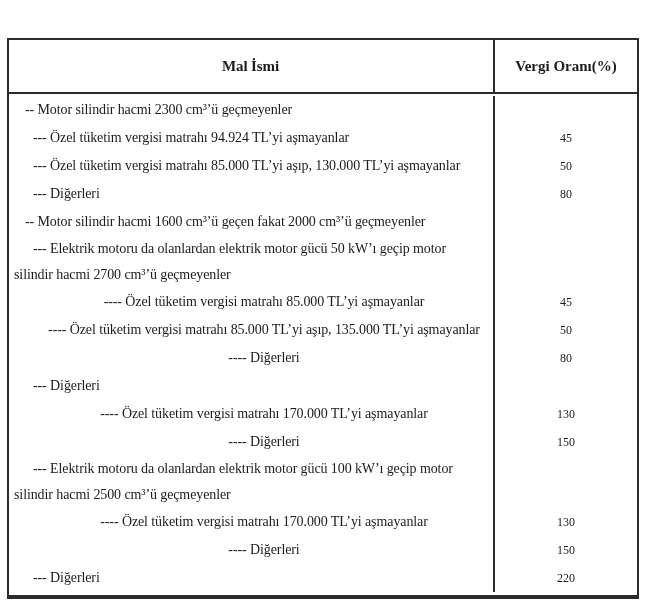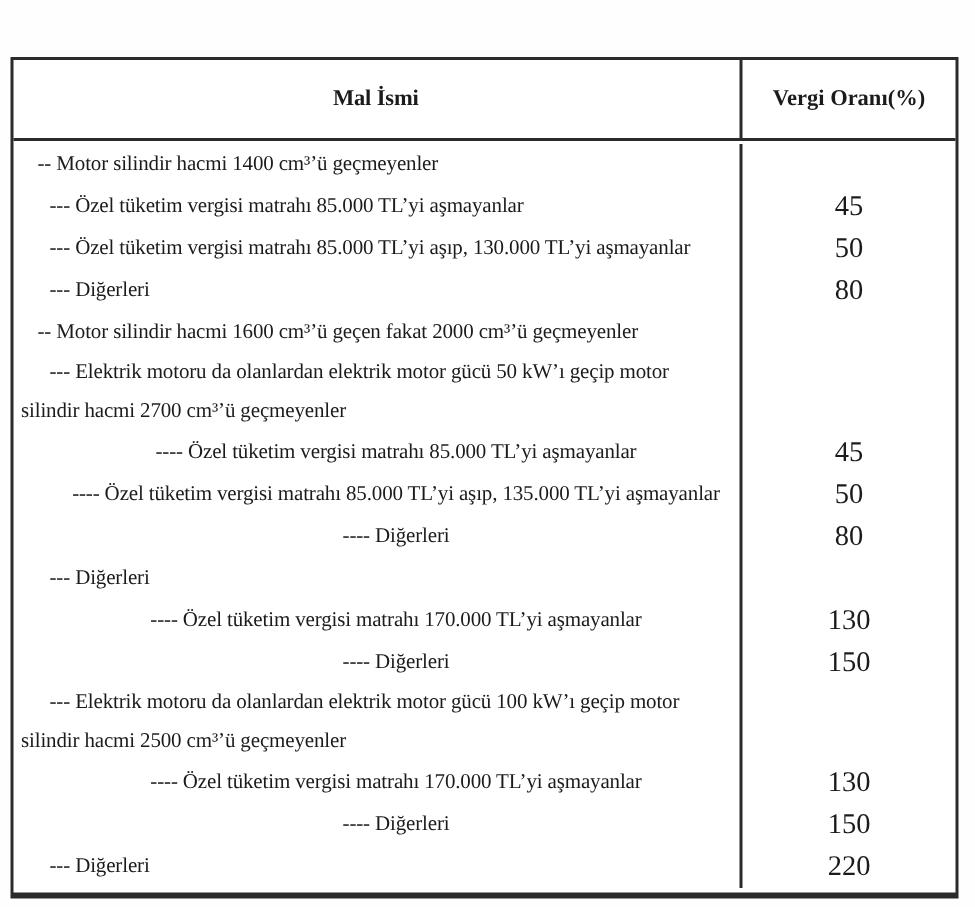--- a/index.html
+++ b/index.html
@@ -81,45 +81,45 @@
   }
   .row {
     display: flex;
     min-height: 28px;
   }
   .row .c1 {
     display: block;
     align-self: center;
   }
   .row .c2 {
-    font-size: 19px;
+    font-size: 12px;
   }
   .lvl2 { text-indent: 11px; }
   .lvl3 { text-indent: 19px; }
   .lvl4 { text-indent: 27px; text-align: center; }
 </style>
 </head>
 <body style="--ink: #1b1b1b; --line: #2b2b2b;">
 
 <div class="scan-page">
   <div class="tax-table">
     <div class="thead">
       <div class="cell c1">Mal İsmi</div>
       <div class="cell c2">
         <div>Vergi Oranı</div>
         <div>(%)</div>
       </div>
     </div>
     <div class="tbody" id="rows">
         <div class="row">
-          <div class="cell c1 lvl2">-- Motor silindir hacmi 1400 cm³’ü geçmeyenler</div>
+          <div class="cell c1 lvl2">-- Motor silindir hacmi 2300 cm³’ü geçmeyenler</div>
           <div class="cell c2"></div>
         </div>
         <div class="row">
-          <div class="cell c1 lvl3">--- Özel tüketim vergisi matrahı 85.000 TL’yi aşmayanlar</div>
+          <div class="cell c1 lvl3">--- Özel tüketim vergisi matrahı 94.924 TL’yi aşmayanlar</div>
           <div class="cell c2">45</div>
         </div>
         <div class="row">
           <div class="cell c1 lvl3">--- Özel tüketim vergisi matrahı 85.000 TL’yi aşıp, 130.000 TL’yi aşmayanlar</div>
           <div class="cell c2">50</div>
         </div>
         <div class="row">
           <div class="cell c1 lvl3">--- Diğerleri</div>
           <div class="cell c2">80</div>
         </div>

